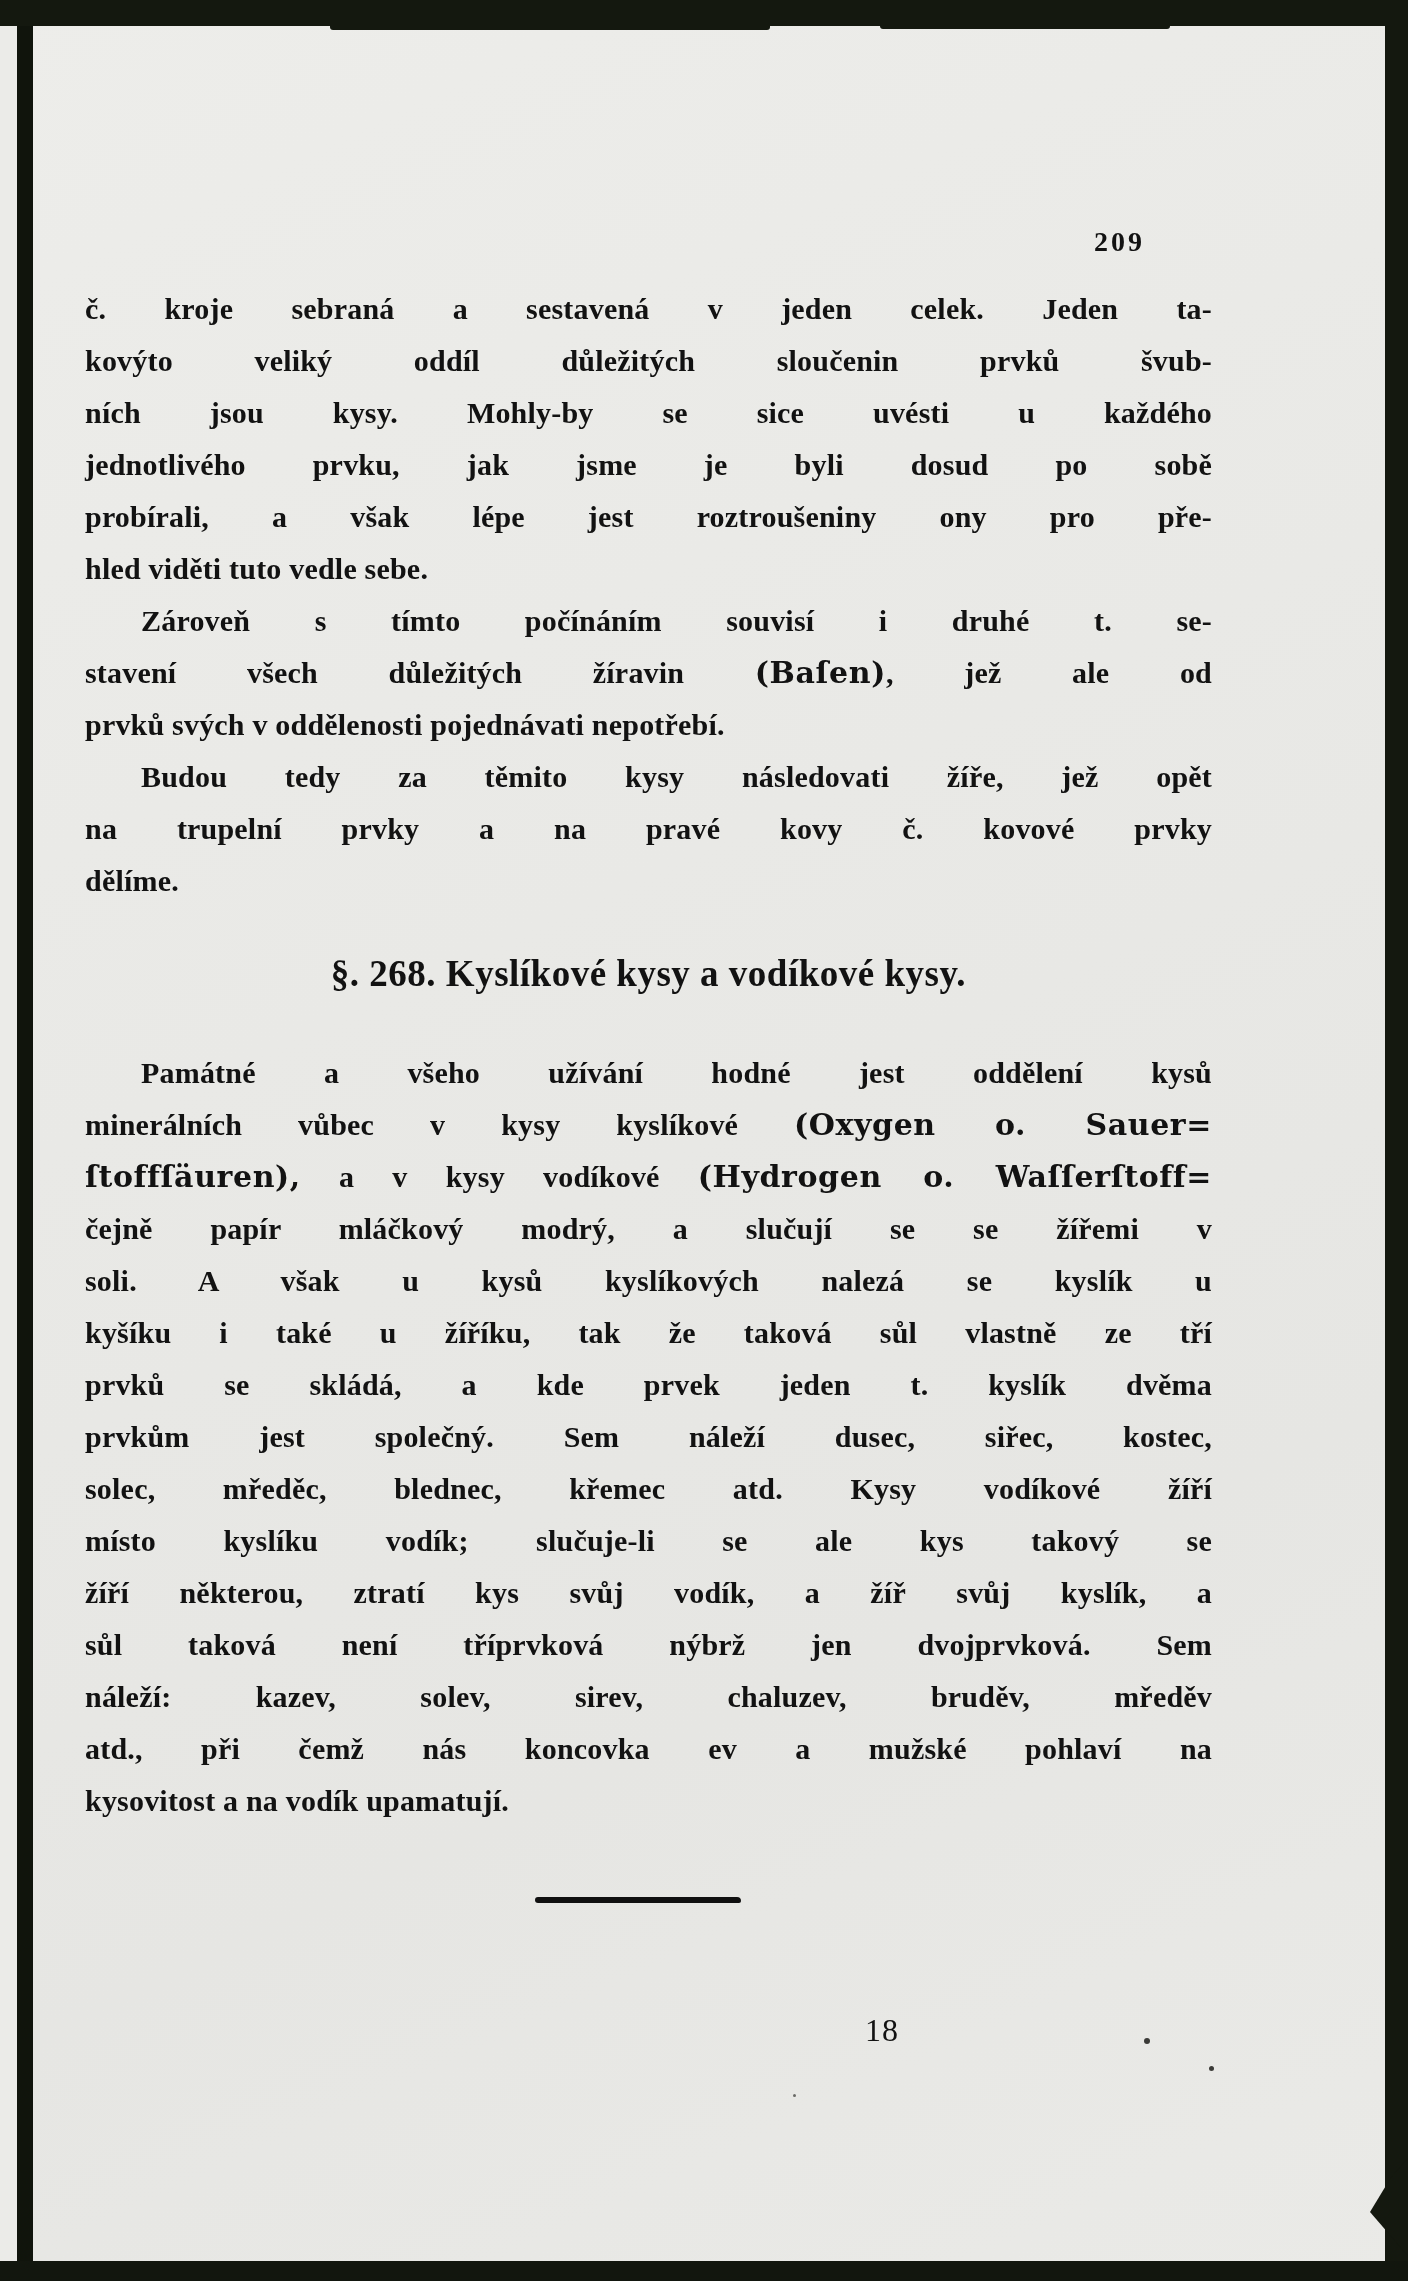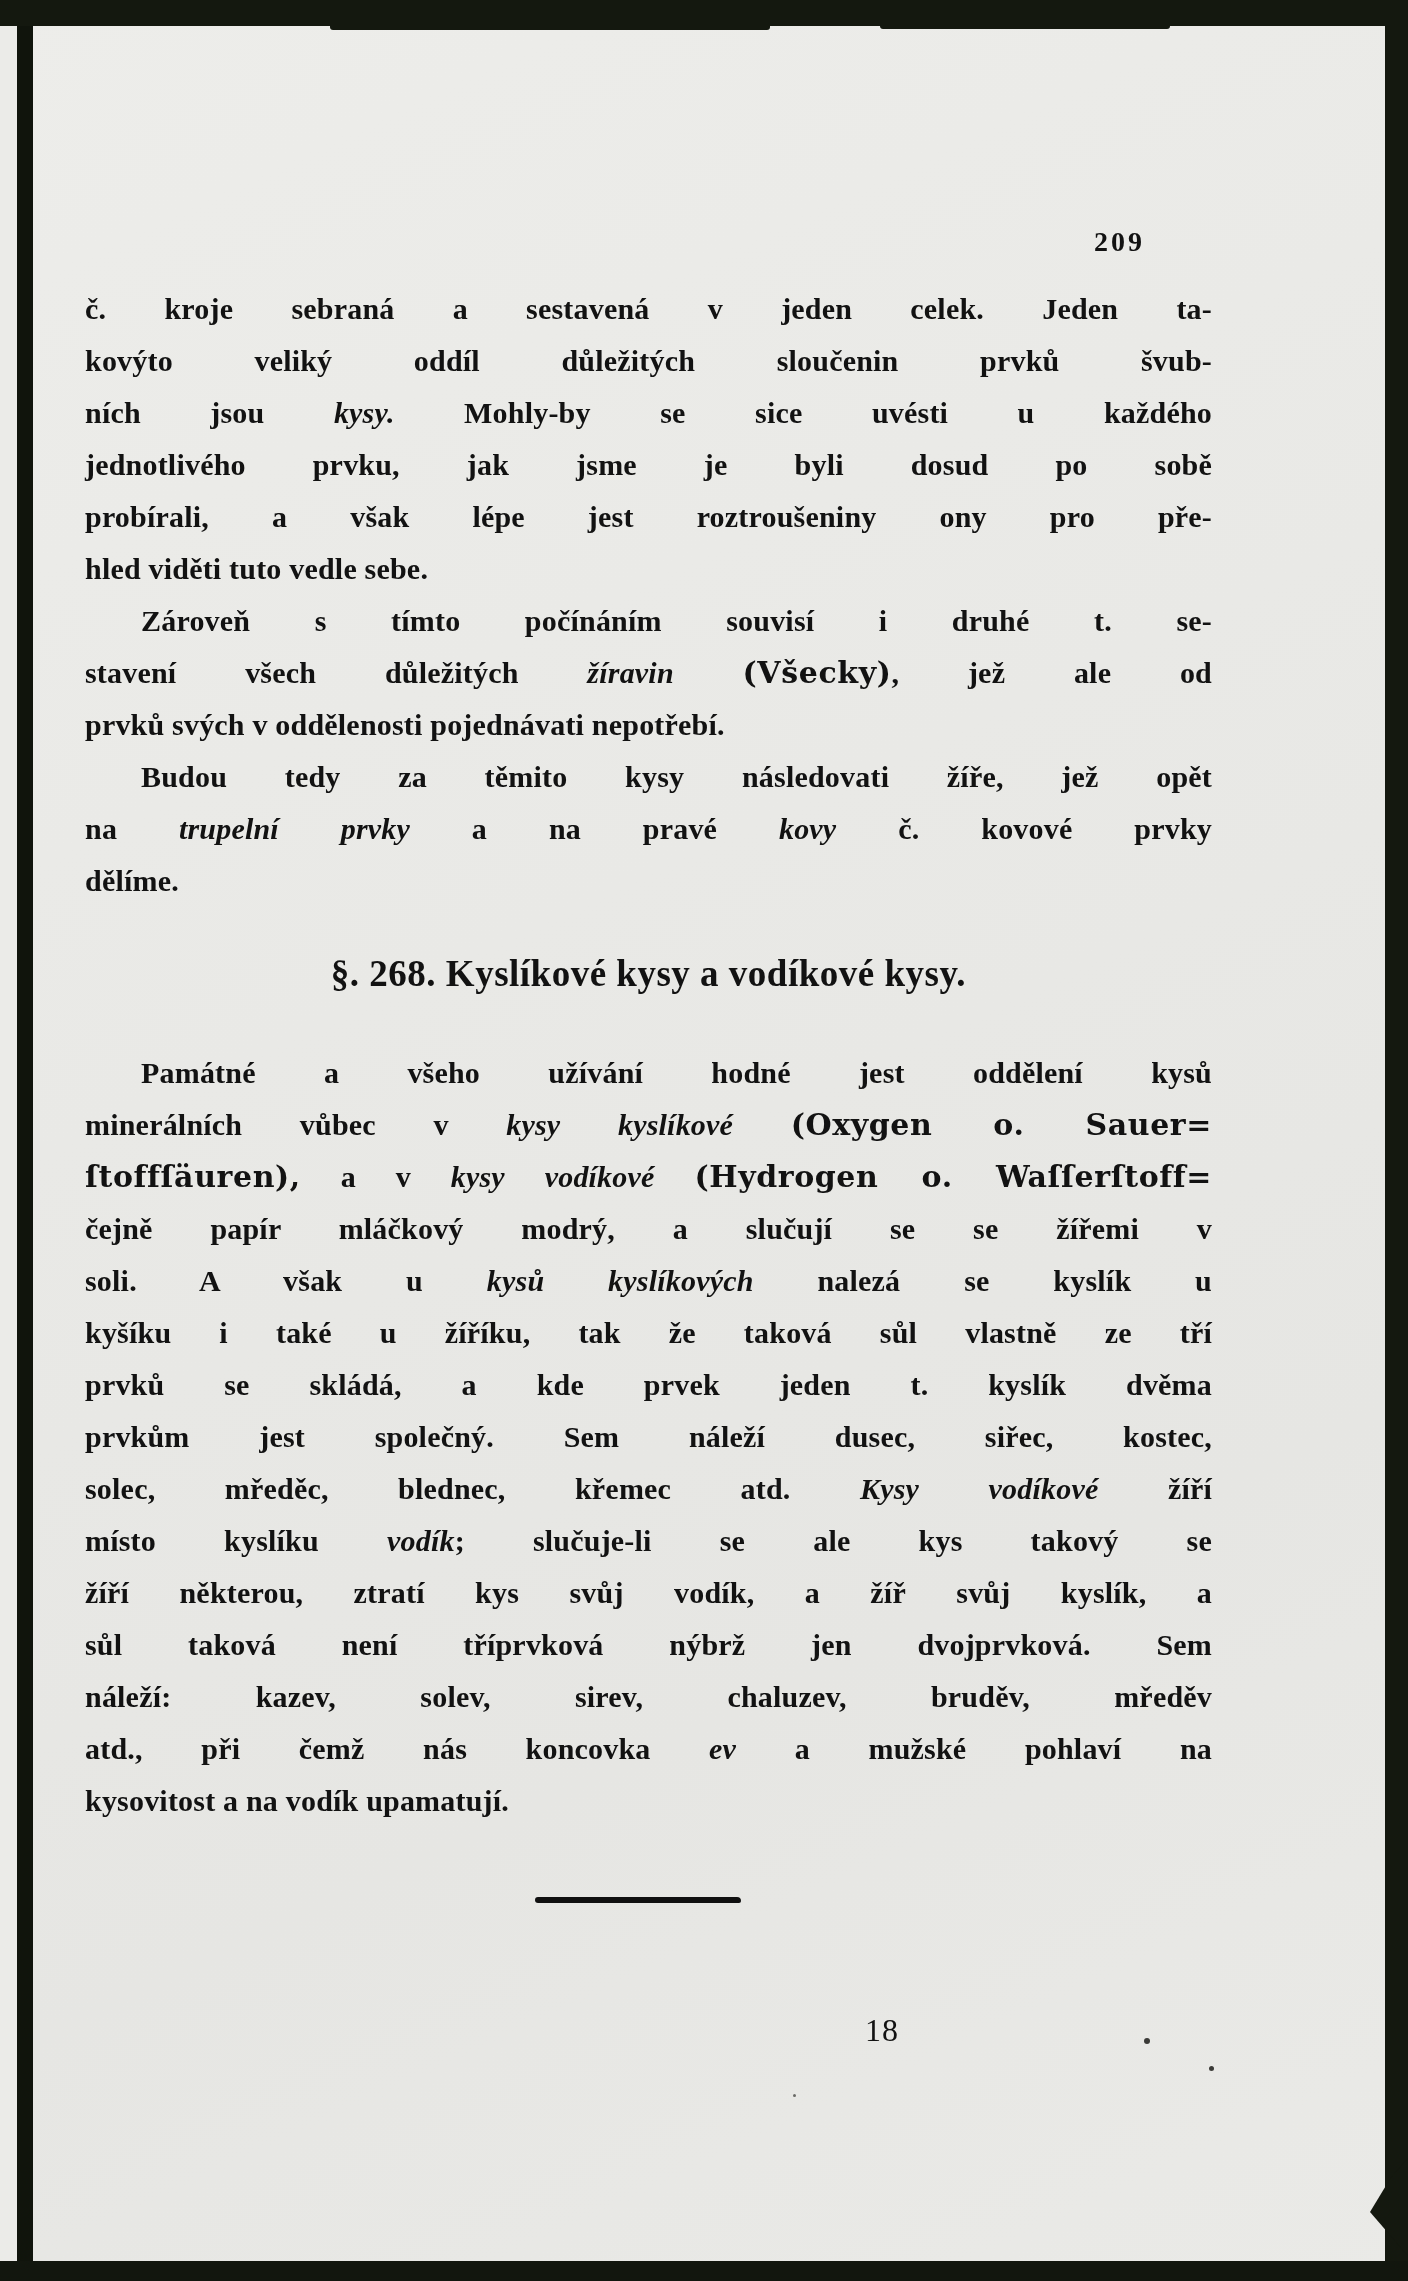--- a/index.html
+++ b/index.html
@@ -39,21 +39,21 @@
     letter-spacing:0.2px;
   }
   .paragraph{margin:0;}
   .line{
     text-align:justify;
     text-align-last:justify;
     height:52px;overflow:visible;white-space:nowrap;
   }
   .line.fillno{text-align-last:left;}
   .line.indent{text-indent:56px;}
-  .seg-i{font-style:italic;}
+  .seg-i{}
   .seg-f{font-family:"DejaVu Serif","Liberation Serif",serif;letter-spacing:0.6px;}
   .heading{
     margin-top:38px;margin-bottom:44px;
     font-size:37px;line-height:58px;
     text-align:center;text-align-last:center;
     font-weight:bold;letter-spacing:0.5px;
     white-space:nowrap;
   }
   
   .end-rule{
@@ -89,21 +89,21 @@
       <div class="paragraph">
         <div class="line"><span class="seg-n">č. kroje sebraná a sestavená v jeden celek. Jeden ta-</span></div>
         <div class="line"><span class="seg-n">kovýto veliký oddíl důležitých sloučenin prvků švub-</span></div>
         <div class="line"><span class="seg-n">ních jsou </span><span class="seg-i">kysy.</span><span class="seg-n"> Mohly-by se sice uvésti u každého</span></div>
         <div class="line"><span class="seg-n">jednotlivého prvku, jak jsme je byli dosud po sobě</span></div>
         <div class="line"><span class="seg-n">probírali, a však lépe jest roztroušeniny ony pro pře-</span></div>
         <div class="line fillno"><span class="seg-n">hled viděti tuto vedle sebe.</span></div>
       </div>
       <div class="paragraph">
         <div class="line indent"><span class="seg-n">Zároveň s tímto počínáním souvisí i druhé t. se-</span></div>
-        <div class="line"><span class="seg-n">stavení všech důležitých </span><span class="seg-i">žíravin</span><span class="seg-n"> </span><span class="seg-f">(Všecky)</span><span class="seg-n">, jež ale od</span></div>
+        <div class="line"><span class="seg-n">stavení všech důležitých </span><span class="seg-i">žíravin</span><span class="seg-n"> </span><span class="seg-f">(Baſen)</span><span class="seg-n">, jež ale od</span></div>
         <div class="line fillno"><span class="seg-n">prvků svých v oddělenosti pojednávati nepotřebí.</span></div>
       </div>
       <div class="paragraph">
         <div class="line indent"><span class="seg-n">Budou tedy za těmito kysy následovati žíře, jež opět</span></div>
         <div class="line"><span class="seg-n">na </span><span class="seg-i">trupelní prvky</span><span class="seg-n"> a na pravé </span><span class="seg-i">kovy</span><span class="seg-n"> č. kovové prvky</span></div>
         <div class="line fillno"><span class="seg-n">dělíme.</span></div>
       </div>
       <div class="heading">§. 268. Kyslíkové kysy a vodíkové kysy.</div>
       <div class="paragraph">
         <div class="line indent"><span class="seg-n">Památné a všeho užívání hodné jest oddělení kysů</span></div>

